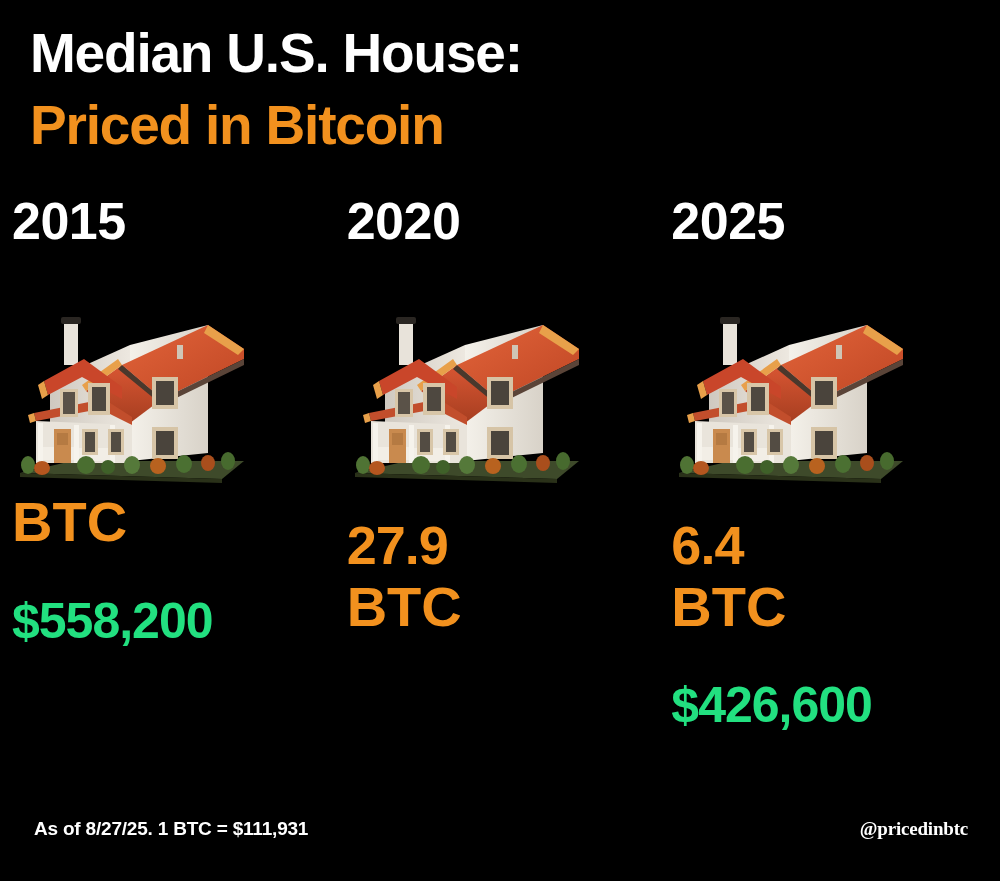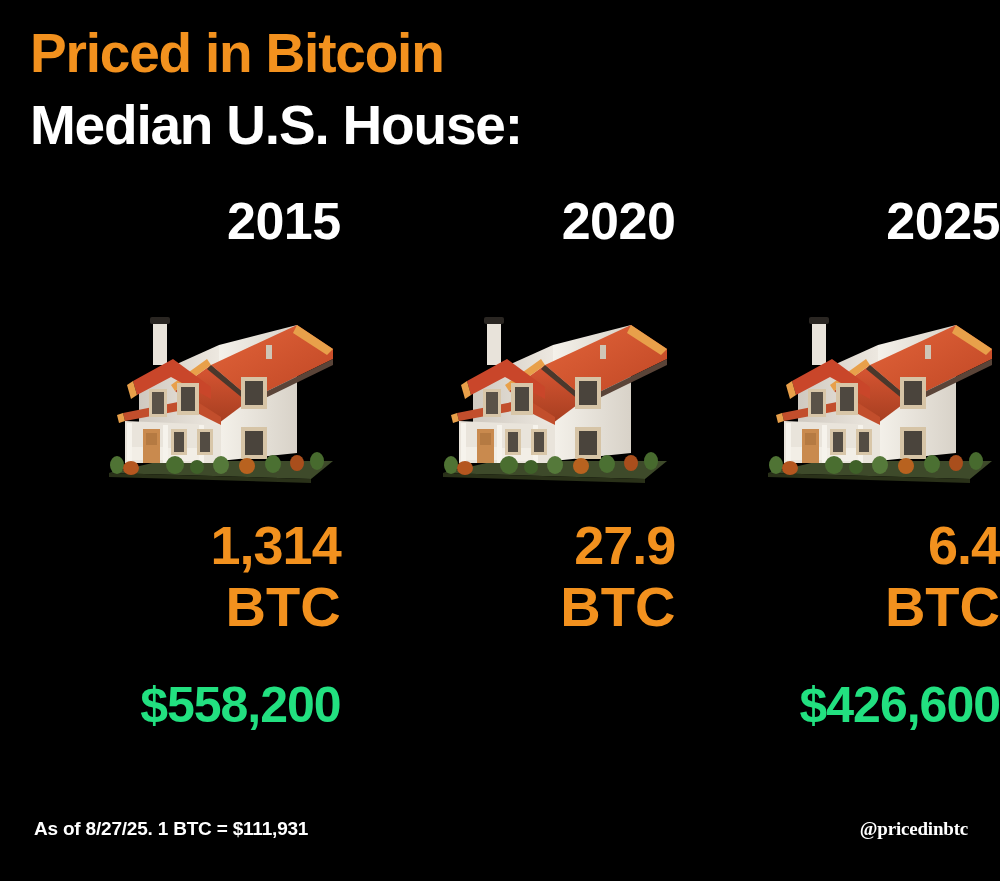--- a/index.html
+++ b/index.html
@@ -39,21 +39,21 @@
     position: absolute;
     left: 0;
     top: 195px;
     width: 1000px;
     display: flex;
   }
   .col {
     flex: 1 1 0;
     display: flex;
     flex-direction: column;
-    align-items: flex-end;
+    align-items: flex-start;
   }
   .col-2015 { margin-left: 12px; }
   .col-2020 { margin-left: 6px; }
   .col-2025 { margin-left: -4px; }
 
   .year {
     font-size: 52px;
     font-weight: bold;
     color: #ffffff;
     letter-spacing: -0.5px;
@@ -118,22 +118,22 @@
     letter-spacing: -0.2px;
     font-family: Liberation Serif, serif;
   }
 </style>
 </head>
 <body>
 
 <div id="poster">
 
   <div class="title-block">
+    <div class="title-line title-line-1">Median U.S. House:</div>
     <div class="title-line title-line-2">Priced in Bitcoin</div>
-    <div class="title-line title-line-1">Median U.S. House:</div>
   </div>
 
   <div class="columns">
 
     <div class="col col-2015">
       <div class="year">2015</div>
       <div class="house-wrap">
         <svg class="house-svg" viewBox="0 0 240 186" xmlns="http://www.w3.org/2000/svg">
           <defs>
             <linearGradient id="wallL1" x1="0" y1="0" x2="1" y2="0">
@@ -212,21 +212,20 @@
           <ellipse cx="30" cy="165" rx="8" ry="7" fill="#B4561F"></ellipse>
           <ellipse cx="74" cy="162" rx="9" ry="9" fill="#4A6E30"></ellipse>
           <ellipse cx="96" cy="164" rx="7" ry="7" fill="#3F6129"></ellipse>
           <ellipse cx="120" cy="162" rx="8" ry="9" fill="#55793A"></ellipse>
           <ellipse cx="146" cy="163" rx="8" ry="8" fill="#B8621F"></ellipse>
           <ellipse cx="172" cy="161" rx="8" ry="9" fill="#4B7032"></ellipse>
           <ellipse cx="196" cy="160" rx="7" ry="8" fill="#A94E1C"></ellipse>
           <ellipse cx="216" cy="158" rx="7" ry="9" fill="#476A2E"></ellipse>
         </svg>
       </div>
-      <div class="btc-amount">1,314</div>
       <div class="btc-unit">BTC</div>
       <div class="usd">$558,200</div>
     </div>
 
     <div class="col col-2020">
       <div class="year">2020</div>
       <div class="house-wrap">
         <svg class="house-svg" viewBox="0 0 240 186" xmlns="http://www.w3.org/2000/svg">
           <defs>
             <linearGradient id="wallL2" x1="0" y1="0" x2="1" y2="0">

